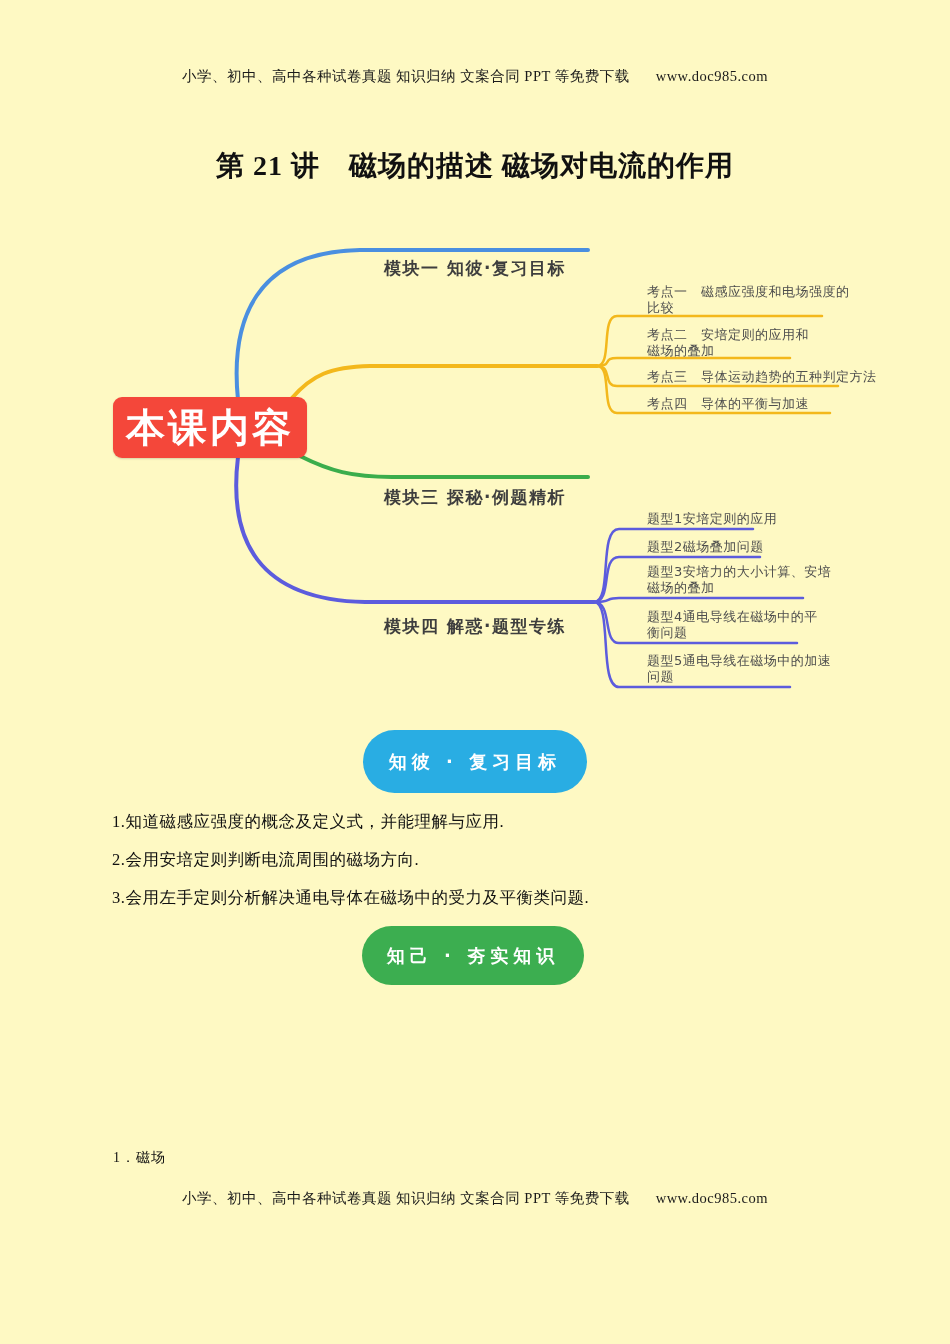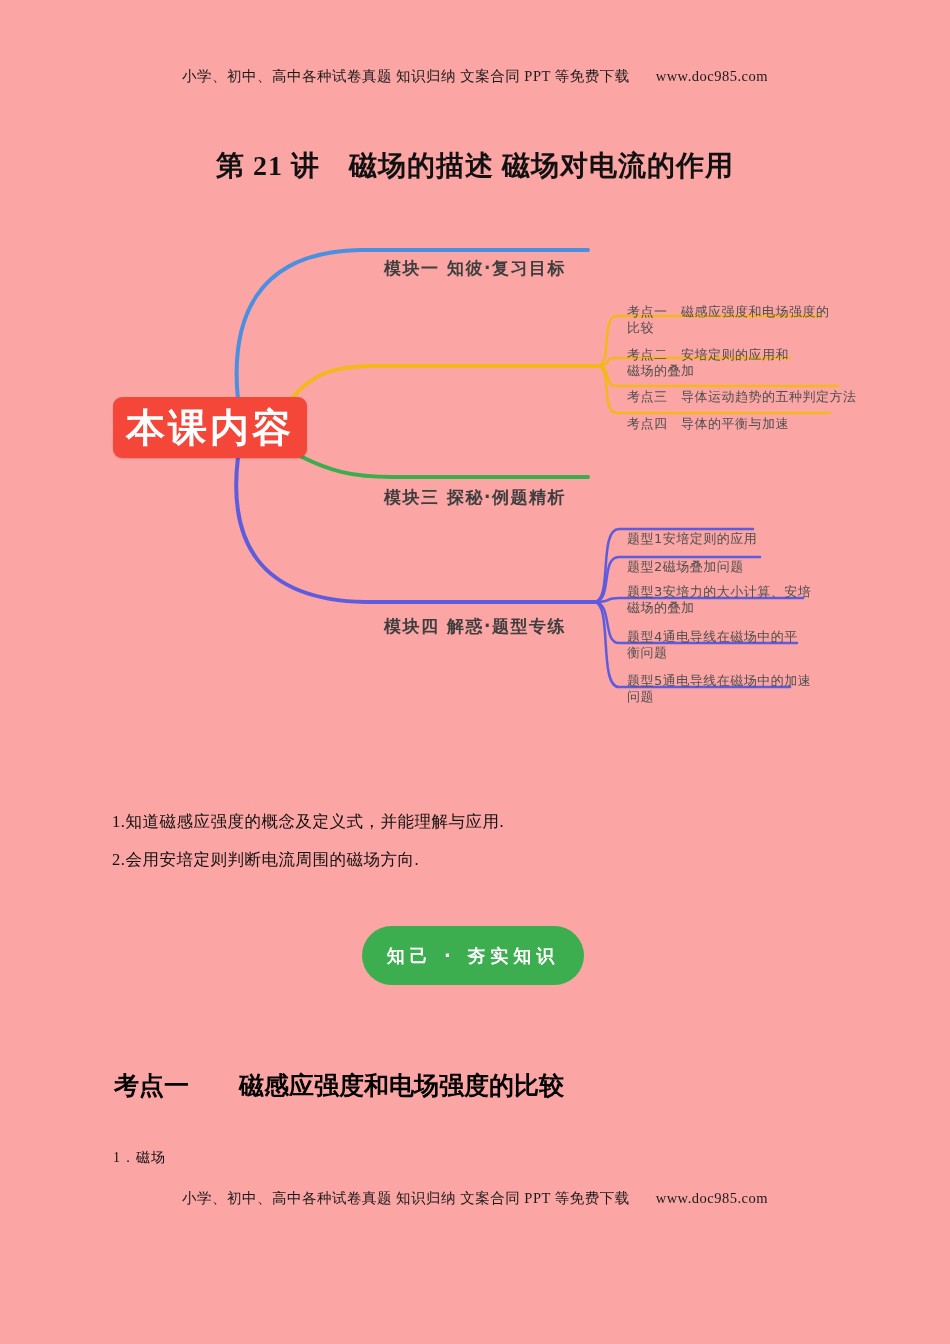--- a/index.html
+++ b/index.html
@@ -1,34 +1,34 @@
 <!DOCTYPE html>
 <html><head>
 <meta charset="utf-8">
 <style>
   html,body{margin:0;padding:0;background:#ffffff;}
-  .page{position:relative;width:950px;height:1344px;background:#fca5a5;overflow:hidden;
+  .page{position:relative;width:950px;height:1344px;background:#fef9c3;overflow:hidden;
         font-family:"Liberation Serif","DejaVu Serif",serif;color:#111;}
   .abs{position:absolute;}
   .center{left:0;width:950px;text-align:center;}
   .header,.footer{font-size:14.5px;color:#1a1a1a;letter-spacing:0.5px;}
   .header .url,.footer .url{margin-left:26px;}
   .doc-title{font-size:28px;font-weight:bold;letter-spacing:1px;}
   svg.mindmap{position:absolute;left:0;top:0;}
   .root-box{left:113px;top:397px;width:194px;height:61px;border-radius:9px;
             display:flex;align-items:center;justify-content:center;
             box-shadow:0 1px 2px rgba(0,0,0,0.15);}
   .root-box span{color:#ffffff;font-size:39px;font-weight:bold;letter-spacing:3px;
             font-family:"Liberation Sans","DejaVu Sans",sans-serif;}
   .module-label{left:353px;width:244px;text-align:center;
             font-family:"DejaVu Sans","Liberation Sans",sans-serif;
             font-size:17px;font-weight:600;color:#3e3e3e;letter-spacing:1.5px;margin-top:36px;}
   .m1{top:221px;} .m2{top:337px;} .m3{top:450px;} .m4{top:579px;}
-  .subnode{left:627px;font-family:"DejaVu Sans","Liberation Sans",sans-serif;
-            font-size:13px;line-height:16px;color:#4e4e4e;white-space:pre-line;letter-spacing:0.5px;margin-top:20px;}
+  .subnode{left:647px;font-family:"DejaVu Sans","Liberation Sans",sans-serif;
+            font-size:13px;line-height:16px;color:#4e4e4e;white-space:pre-line;letter-spacing:0.5px;}
   .k1{top:284px;} .k2{top:327px;} .k3{top:369px;text-align:right;} .k4{top:396px;}
   .t1{top:511px;} .t2{top:539px;} .t3{top:564px;} .t4{top:609px;} .t5{top:653px;}
   .pill{display:flex;align-items:center;justify-content:center;border-radius:32px;}
   .pill span{color:#ffffff;font-size:18px;font-weight:bold;letter-spacing:5px;
             font-family:"DejaVu Sans","Liberation Sans",sans-serif;}
   .pill-review{left:363px;top:730px;width:224px;height:63px;}
   .pill-consolidate{left:362px;top:926px;width:222px;height:59px;}
   .objective{left:112px;font-size:16.5px;color:#111;letter-spacing:0.5px;}
   .o1{top:811px;} .o2{top:849px;} .o3{top:887px;}
   .section-heading{left:114px;top:1069px;font-family:"Liberation Sans","DejaVu Sans",sans-serif;
@@ -92,28 +92,31 @@
 
   <div class="abs subnode t1">题型1安培定则的应用</div>
   <div class="abs subnode t2">题型2磁场叠加问题</div>
   <div class="abs subnode t3">题型3安培力的大小计算、安培
 磁场的叠加</div>
   <div class="abs subnode t4">题型4通电导线在磁场中的平
 衡问题</div>
   <div class="abs subnode t5">题型5通电导线在磁场中的加速
 问题</div>
 
+  <div class="abs pill pill-review" style="background: rgb(41, 173, 227);">
+    <span>知彼 · 复习目标</span>
+  </div>
 
   <div class="abs objective o1">1.知道磁感应强度的概念及定义式，并能理解与应用.</div>
   <div class="abs objective o2">2.会用安培定则判断电流周围的磁场方向.</div>
+  <div class="abs objective o3">3.会用左手定则分析解决通电导体在磁场中的受力及平衡类问题.</div>
 
   <div class="abs pill pill-consolidate" style="background: rgb(60, 174, 80); text-align: center;">
     <span>知己 · 夯实知识</span>
   </div>
 
-  <div class="abs section-heading">考点一　　磁感应强度和电场强度的比较</div>
   <div class="abs subitem">1．磁场</div>
 
   <div class="abs center footer">
     <span>小学、初中、高中各种试卷真题 知识归纳 文案合同 PPT 等免费下载</span><span class="url">www.doc985.com</span>
   </div>
 
 </div>
 
 </body></html>

